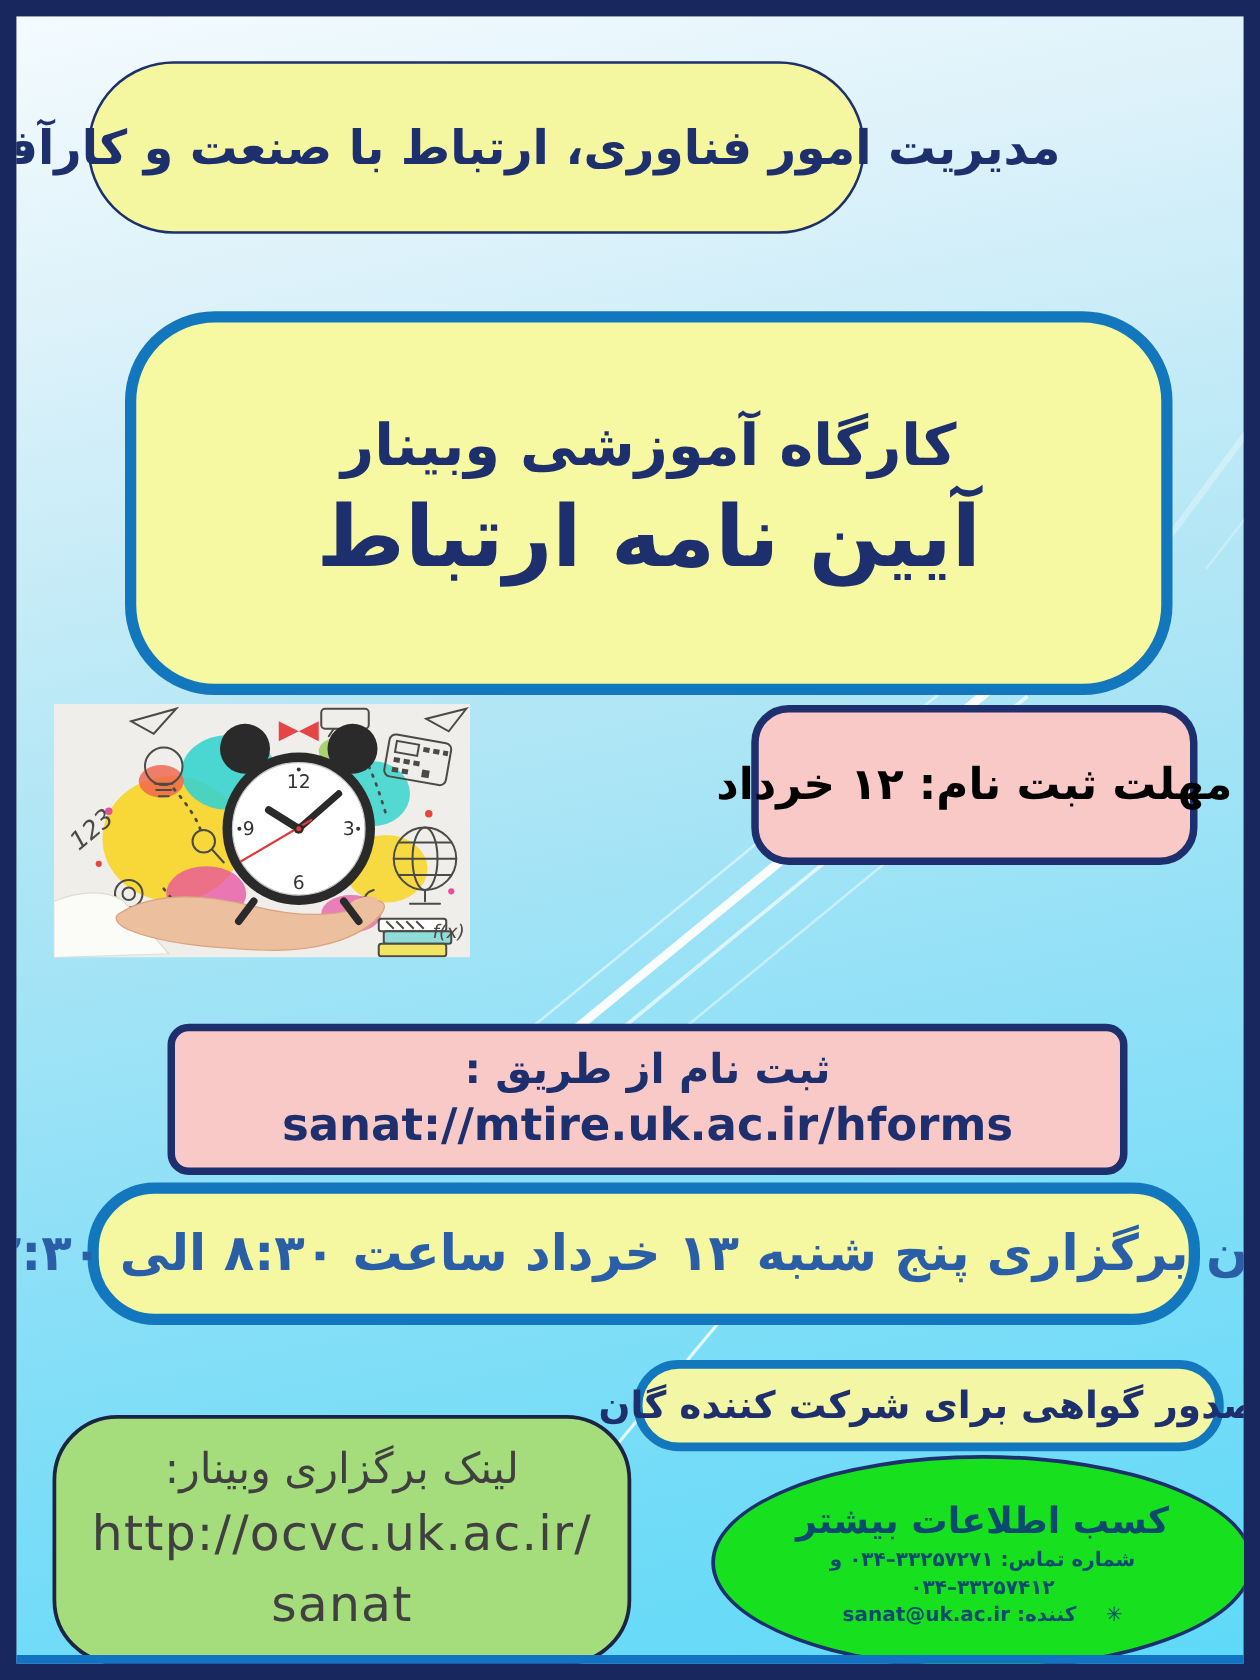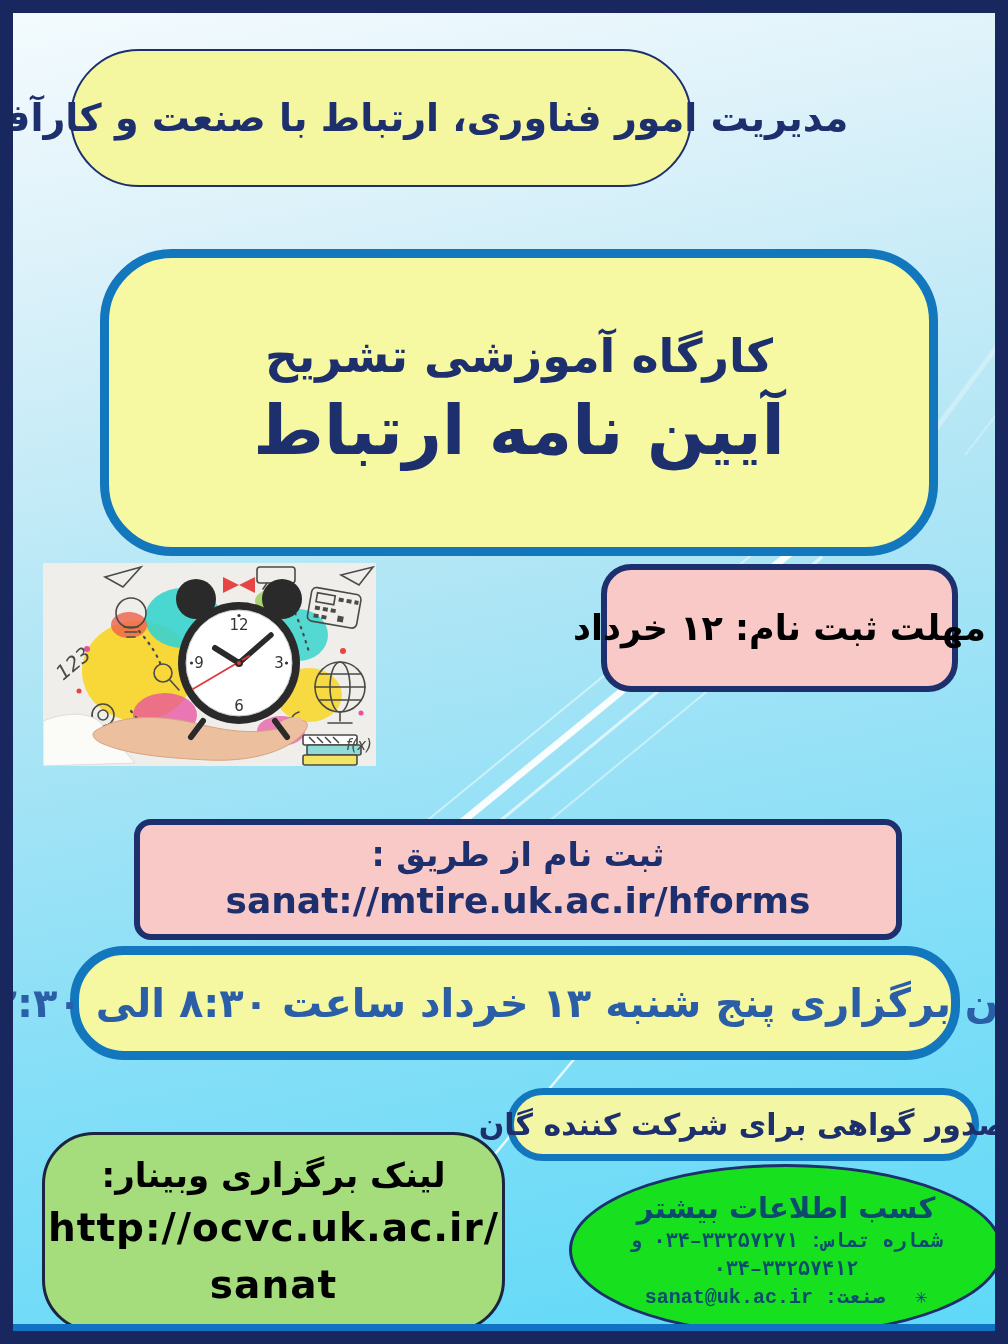--- a/index.html
+++ b/index.html
@@ -57,32 +57,32 @@
     color:#2a5fa8; font-weight:bold; font-size:40px; white-space:nowrap;
   }
   .ribbon{
     left:494px; top:1075px; right:16px; height:73px;
     background:#f3f6a4; border:7px solid #1377bd; border-radius:36px;
     color:#1e2f6e; font-weight:bold; font-size:30px; white-space:nowrap;
   }
   .link-box{
     left:29px; top:1119px; width:463px; height:200px;
     background:#a5dd7d; border:3px solid #1b2440; border-radius:52px;
-    color:#000000; font-weight:bold; line-height:1.45;
+    color:#404040; font-weight:normal; line-height:1.45;
   }
   .link-label{ font-size:34px; }
   .link-url{ font-size:39px; letter-spacing:1px; }
 
   .contact-ellipse{
     left:556px; top:1151px; width:434px; height:172px;
     background:#17e01e; border:3px solid #1e2f6e; border-radius:50%;
     color:#0c4a6e; font-weight:bold; line-height:1.4;
   }
   .contact-heading{ font-size:29px; }
-  .contact-line{ font-size:20px; white-space:nowrap;font-family:Liberation Mono, monospace; }
+  .contact-line{ font-size:16px; white-space:nowrap; }
   .contact-line .gap{ display:inline-block; width:18px; }
 
   .bottom-accent{ position:absolute; left:0; right:0; bottom:0; height:7px; background:#1272c4; }
 </style>
 </head>
 <body>
 
 <div class="poster">
 
   <svg class="streaks" viewBox="0 0 982 1318" xmlns="http://www.w3.org/2000/svg">
@@ -94,21 +94,21 @@
     <line x1="922" y1="417" x2="989" y2="327" stroke="#ffffff" stroke-width="5" opacity="0.3"></line>
     <line x1="952" y1="442" x2="1000" y2="380" stroke="#ffffff" stroke-width="2" opacity="0.28"></line>
   </svg>
 
   <div class="box org-box rtl">
     <div>مدیریت امور فناوری، ارتباط با صنعت و کارآفرینی</div>
   </div>
 
 
   <div class="box title-box rtl">
-    <div class="title-line1">کارگاه آموزشی تشریح</div>
+    <div class="title-line1">کارگاه آموزشی وبینار</div>
     <div class="title-line2">آیین نامه ارتباط</div>
   </div>
 
   <div class="clock-figure">
     <svg width="333" height="203" viewBox="0 0 333 203" xmlns="http://www.w3.org/2000/svg">
       <rect width="333" height="203" fill="#efeeea"></rect>
 
       <g>
         <ellipse cx="95" cy="108" rx="56" ry="50" fill="#f8d525" opacity="0.9"></ellipse>
         <ellipse cx="140" cy="55" rx="38" ry="30" fill="#37d3ce" opacity="0.9"></ellipse>
@@ -232,19 +232,19 @@
     <div class="contact-line">
       <span>شماره تماس:</span>
       <span class="ltr">۰۳۴–۳۳۲۵۷۲۷۱</span>
       <span>و</span>
     </div>
     <div class="contact-line">
       <span class="ltr">۰۳۴–۳۳۲۵۷۴۱۲</span>
     </div>
     <div class="contact-line">
       <span>✳</span><span class="gap"></span>
-      <span>صنعت:</span>
+      <span>کننده:</span>
       <span class="ltr">sanat@uk.ac.ir</span>
     </div>
   </div>
 
   <div class="bottom-accent"></div>
 </div>
 
 </body></html>

